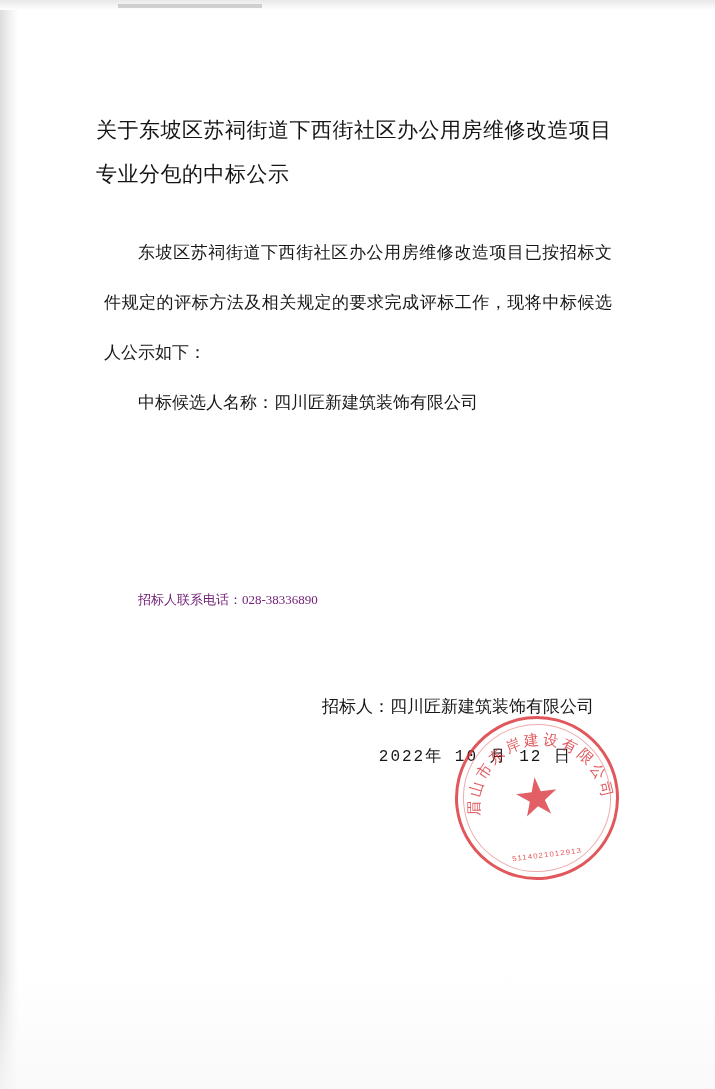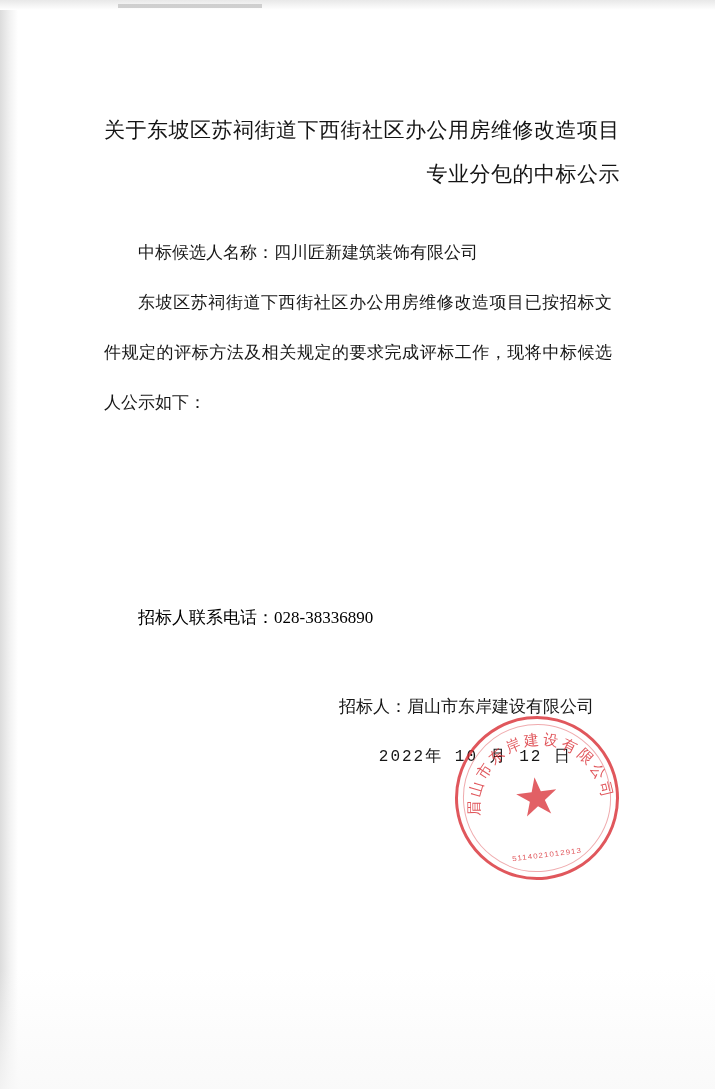--- a/index.html
+++ b/index.html
@@ -44,21 +44,21 @@
   .page {
     position: absolute;
     inset: 0;
   }
 
   .doc-title {
     position: absolute;
     top: 108px;
     left: 96px;
     width: 524px;
-    text-align: right;
+    text-align: left;
     font-size: 21px;
     line-height: 44px;
     letter-spacing: 0.5px;
     color: #141414;
     font-family: Liberation Sans, sans-serif;
   }
 
   .body-block {
     position: absolute;
     top: 228px;
@@ -75,27 +75,27 @@
     color: #171717;
     margin: 0;
   }
 
   .para.gap-top {
     margin-top: 0px;
   }
 
   .contact-line {
     position: absolute;
-    top: 602px;
+    top: 584px;
     left: 104px;
     width: 508px;
-    font-size: 17px;
+    font-size: 13px;
     line-height: 32px;
     text-indent: 34px;
-    color: #000000;
+    color: #701a75;
   }
 
   .signature-block {
     position: absolute;
     top: 690px;
     left: 104px;
     width: 508px;
     text-align: right;
     color: #171717;
   }
@@ -183,28 +183,28 @@
 
 <div class="page">
 
   <div class="scan-edge-left"></div>
   <div class="scan-edge-top"></div>
   <div class="scan-top-mark"></div>
 
   <div class="doc-title">关于东坡区苏祠街道下西街社区办公用房维修改造项目专业分包的中标公示</div>
 
   <div class="body-block">
+    <p class="para">东坡区苏祠街道下西街社区办公用房维修改造项目已按招标文件规定的评标方法及相关规定的要求完成评标工作，现将中标候选人公示如下：</p>
     <p class="para gap-top">中标候选人名称：四川匠新建筑装饰有限公司</p>
-    <p class="para">东坡区苏祠街道下西街社区办公用房维修改造项目已按招标文件规定的评标方法及相关规定的要求完成评标工作，现将中标候选人公示如下：</p>
   </div>
 
   <div class="contact-line">招标人联系电话：028-38336890</div>
 
   <div class="signature-block">
-    <div class="sign-name">招标人：眉山市东岸建设有限公司</div>
+    <div class="sign-name">招标人：四川匠新建筑装饰有限公司</div>
     <div class="sign-date">2022年 10 月 12 日</div>
   </div>
 
   <div class="seal">
     <div class="seal-inner"></div>
     <svg class="seal-arc-text" viewBox="0 0 164 164">
       <defs>
         <path id="sealArc" d="M 20,88 A 62,62 0 0 1 144,88"></path>
       </defs>
       <text>

